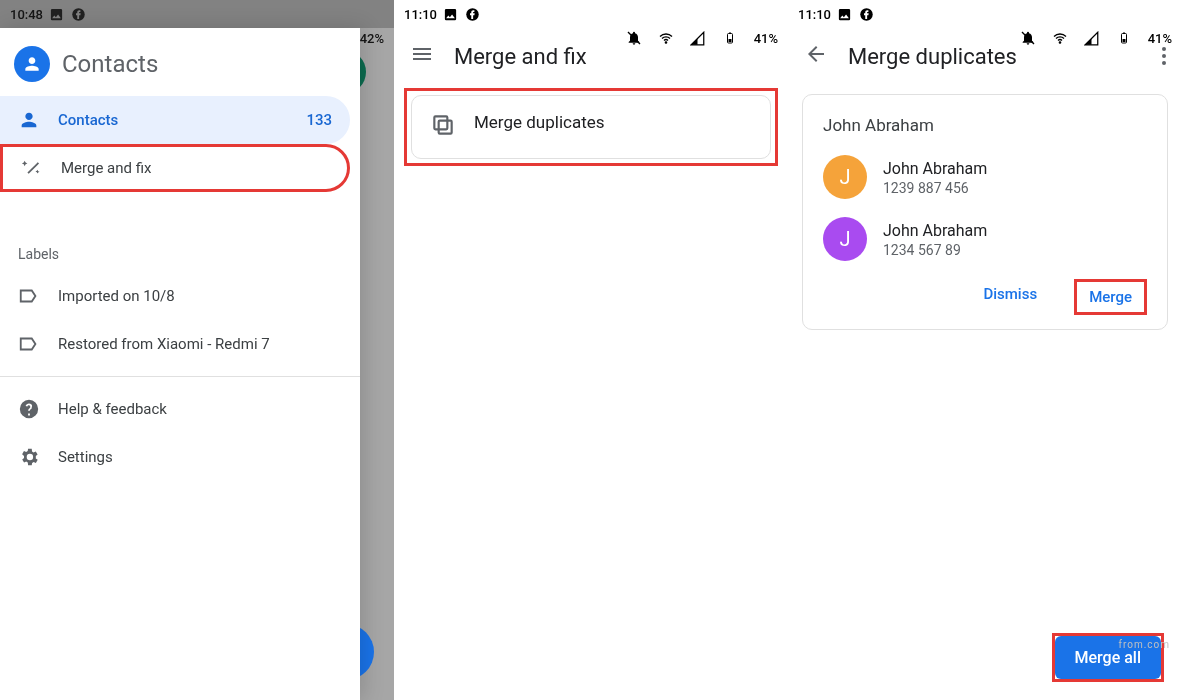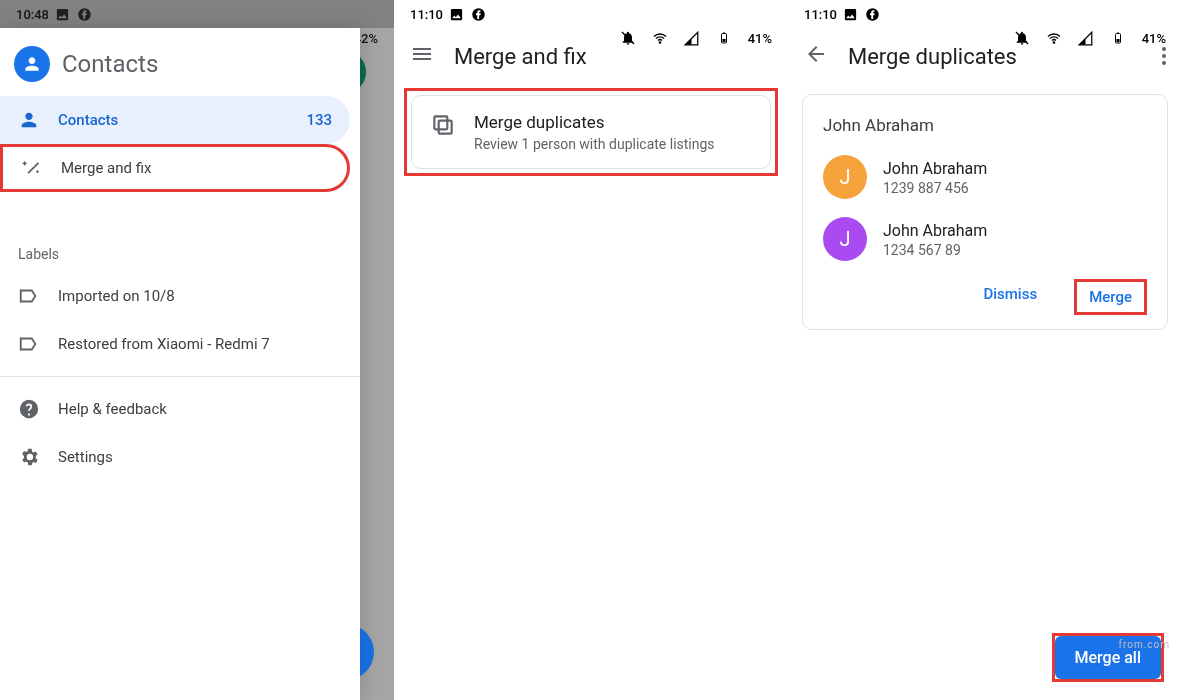--- a/index.html
+++ b/index.html
@@ -18,21 +18,21 @@
     background: #fff;
     position: relative;
     overflow: hidden;
     flex: 0 0 394px;
   }
   .statusbar {
     height: 28px;
     display: flex;
     align-items: center;
     justify-content: space-between;
-    padding: 0 16px;
+    padding: 0 10px;
     font-size: 13px;
     font-weight: 500;
     color: #000;
     background: #fff;
   }
   .sb-left { display: flex; align-items: center; gap: 6px; }
   .sb-right { display: flex; align-items: center; gap: 16px; margin-top: 48px; }
   .sb-icon { width: 16px; height: 16px; display: inline-flex; align-items: center; justify-content: center; }
 
   
@@ -320,21 +320,20 @@
   <div class="redwrap">
     <div class="card" style="margin:0">
       <span>
         <svg viewBox="0 0 24 24" width="26" height="26" fill="none" stroke="#5f6368" stroke-width="2">
             <rect x="8" y="8" width="12" height="12" rx="1"></rect>
             <rect x="4" y="4" width="12" height="12" rx="1"></rect>
           </svg>
       </span>
       <div>
         <div class="ctitle">Merge duplicates</div>
-        <div class="csub">Review 1 person with duplicate listings</div>
       </div>
     </div>
   </div>
 </div>
 
 <div class="phone p3">
   <div class="statusbar">
     <div class="sb-left">
       <span>11:10</span>
       <span class="sb-icon">

